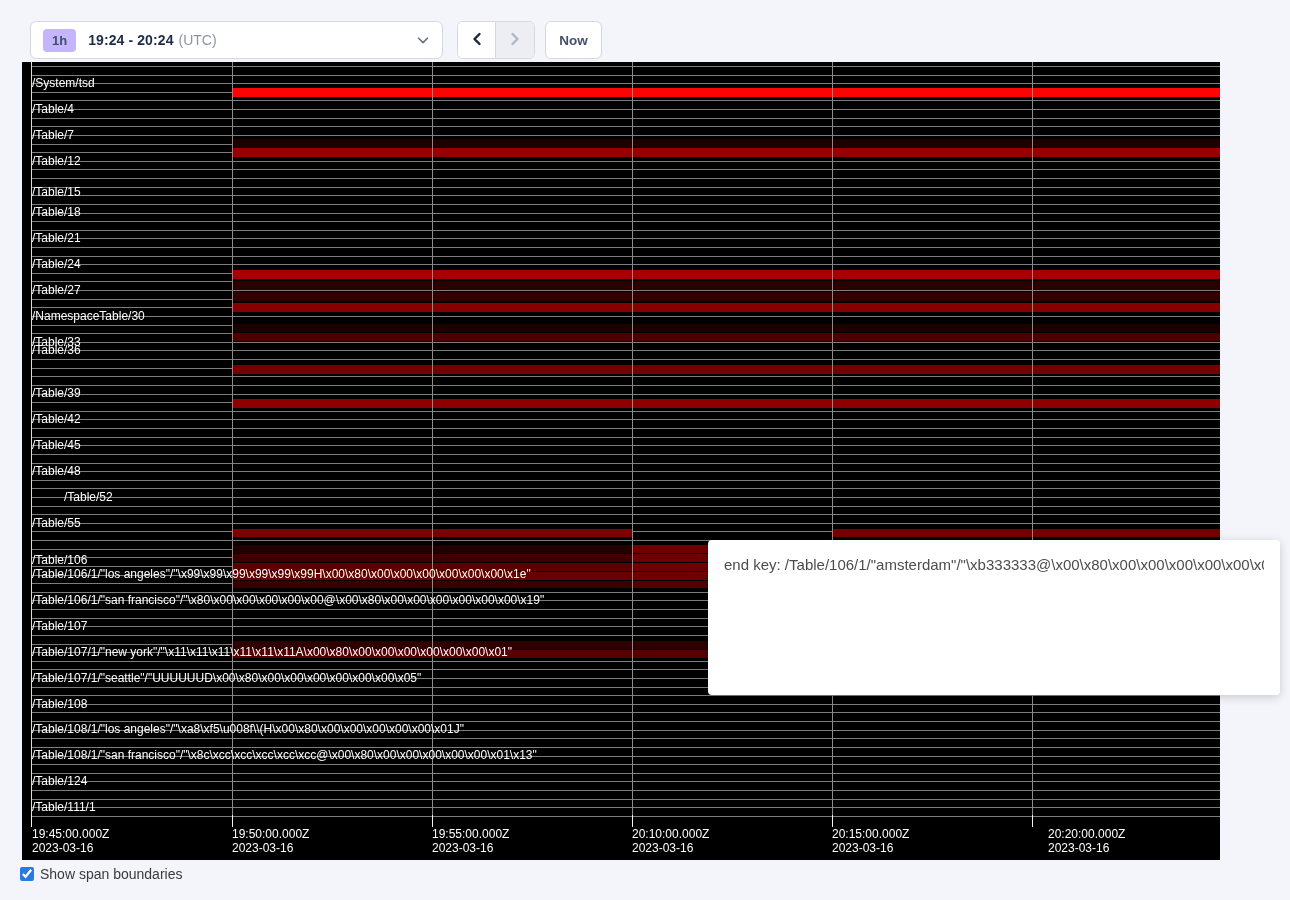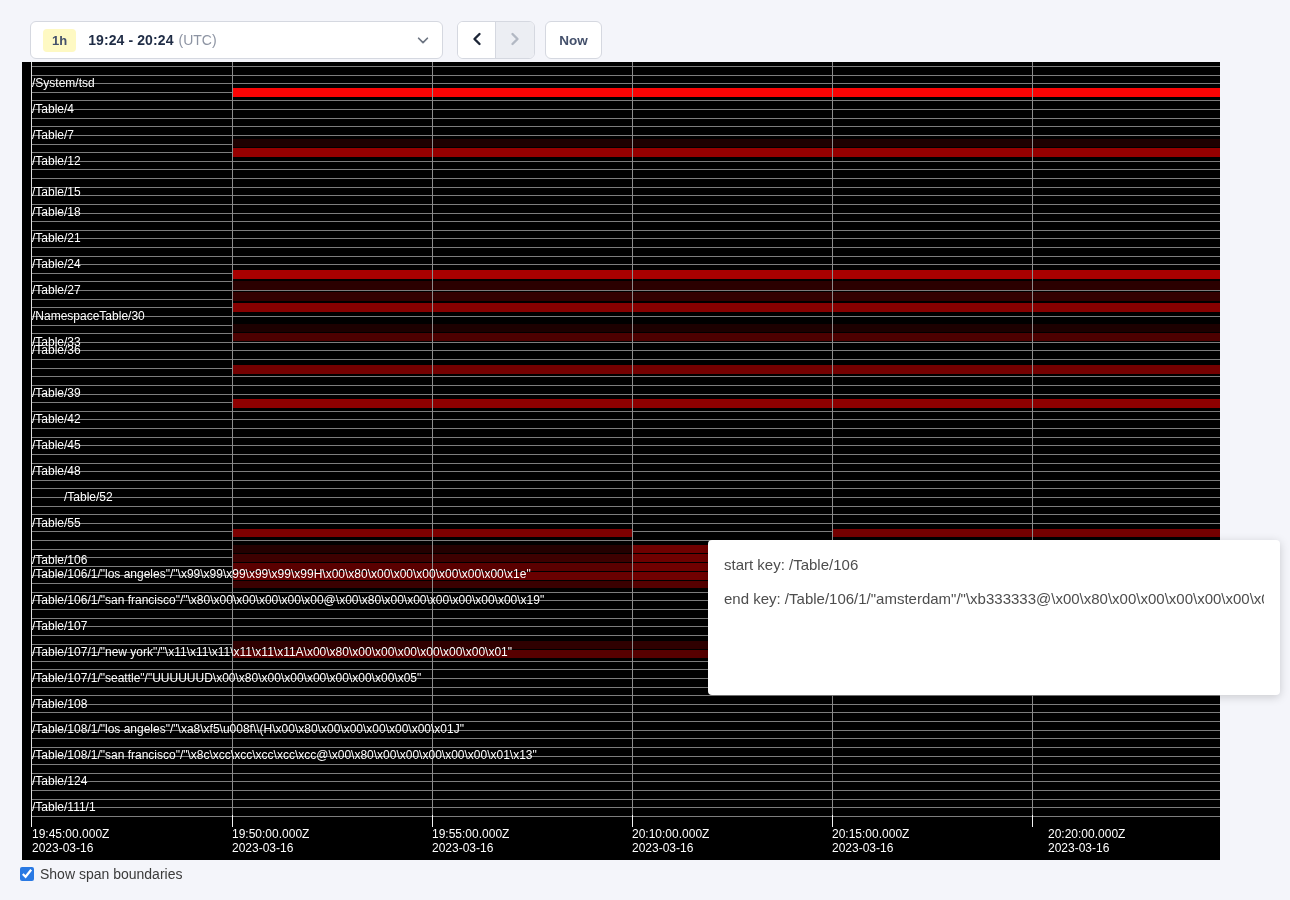--- a/index.html
+++ b/index.html
@@ -12,21 +12,21 @@
   }
   .page { position: absolute; inset: 0; }
 
   
   .selector {
     position: absolute; left: 30px; top: 21px; width: 413px; height: 38px;
     background: #fff; border: 1px solid #d5d8e0; border-radius: 6px;
     display: flex; align-items: center; padding: 0 12px; cursor: pointer;
   }
   .badge {
-    background: #fef9c3; color: #44506b; font-weight: 700; font-size: 13px;
+    background: #c4b5fd; color: #44506b; font-weight: 700; font-size: 13px;
     padding: 4px 9px; border-radius: 4px; margin-right: 12px;
   }
   .range { font-weight: 700; font-size: 14px; color: #1f2c45; letter-spacing: .1px; text-align: center; }
   .tz { color: #8d94a3; font-size: 14px; margin-left: 5px; }
   .chev { margin-left: auto; display: flex; align-items: center; }
 
   .navgroup {
     position: absolute; left: 457px; top: 21px; height: 38px;
     display: flex; border: 1px solid #d5d8e0; border-radius: 6px;
     overflow: hidden; background: #fff;
@@ -299,21 +299,20 @@
         <div>20:15:00.000Z</div>
         <div>2023-03-16</div>
       </div>
       <div class="xtick" style="left: 1010px; margin-left: 16px;">
         <div>20:20:00.000Z</div>
         <div>2023-03-16</div>
       </div>
     </div>
 
   <div class="tooltip">
-    <div class="tline">start key: /Table/106</div>
     <div class="tline">end key: /Table/106/1/"amsterdam"/"\xb333333@\x00\x80\x00\x00\x00\x00\x00\x00#"</div>
   </div>
 
   <label class="footer">
     <input type="checkbox" checked="" style="">
     <span>Show span boundaries</span>
   </label>
 
 </div>
 

